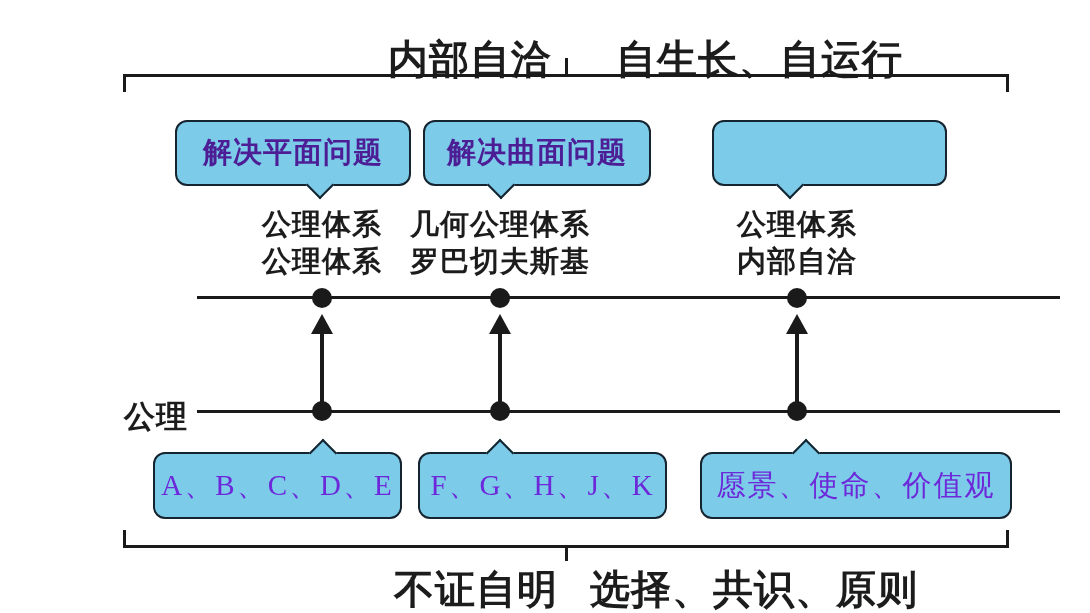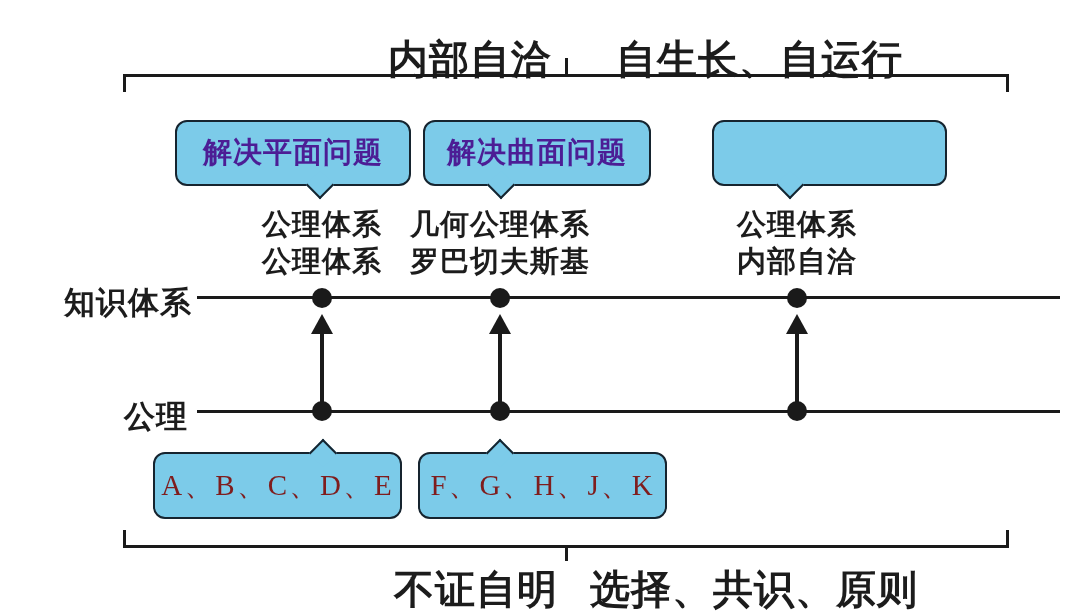--- a/index.html
+++ b/index.html
@@ -12,21 +12,21 @@
   .hline{position:absolute;background:#1a1a1a;height:3px;}
   .vtick{position:absolute;background:#1a1a1a;width:3px;}
   
   .bubble{
     position:absolute;background:#7ccbe9;border:2.5px solid #16242f;border-radius:12px;
     display:flex;align-items:center;justify-content:center;
     color:#4c1d95;
   }
   .bubble .b-label{position:relative;z-index:2;}
   .bubble-top{font-size:29px;font-weight:700;letter-spacing:1px;}
-  .bubble-bottom{font-size:29px;font-weight:400;letter-spacing:2px;color:#7f1d1d;}
+  .bubble-bottom{font-size:29px;font-weight:400;letter-spacing:2px;color:#6d28d9;}
   .tail{
     position:absolute;width:18px;height:18px;background:#7ccbe9;z-index:1;
   }
   .tail-down{bottom:-11px;transform:rotate(45deg);border-right:2.5px solid #16242f;border-bottom:2.5px solid #16242f;}
   .tail-up{top:-11px;transform:rotate(45deg);border-left:2.5px solid #16242f;border-top:2.5px solid #16242f;}
   
   .syslbl{position:absolute;text-align:center;font-size:29px;font-weight:700;line-height:37px;letter-spacing:1px;}
   
   .rowlbl{position:absolute;font-size:31px;font-weight:700;text-align:right;letter-spacing:1px;}
   
@@ -70,21 +70,20 @@
   </div>
   <div class="syslbl" style="left:370px;top:206px;width:260px;">
     <div>几何公理体系</div>
     <div>罗巴切夫斯基</div>
   </div>
   <div class="syslbl" style="left:677px;top:206px;width:240px;">
     <div>公理体系</div>
     <div>内部自洽</div>
   </div>
 
-  <div class="rowlbl" style="left:52px;top:282px;width:140px;">知识体系</div>
   <div class="hline" style="left:197px;top:296px;width:863px;"></div>
 
   <div class="rowlbl" style="left:92px;top:396px;width:96px;">公理</div>
   <div class="hline" style="left:197px;top:410px;width:863px;"></div>
 
   <div class="dot" style="left:312px;top:288px;"></div>
   <div class="dot" style="left:490px;top:288px;"></div>
   <div class="dot" style="left:787px;top:288px;"></div>
   <div class="dot" style="left:312px;top:401px;"></div>
   <div class="dot" style="left:490px;top:401px;"></div>
@@ -98,20 +97,24 @@
   <div class="arrow-head" style="left:786px;top:314px;"></div>
 
   <div class="bubble bubble-bottom" style="left:153px;top:452px;width:245px;height:63px;">
     <span class="b-label">A、B、C、D、E</span>
     <i class="tail tail-up" style="left:158px;"></i>
   </div>
   <div class="bubble bubble-bottom" style="left:418px;top:452px;width:245px;height:63px;">
     <span class="b-label">F、G、H、J、K</span>
     <i class="tail tail-up" style="left:70px;"></i>
   </div>
+  <div class="bubble bubble-bottom" style="left:700px;top:452px;width:308px;height:63px;">
+    <span class="b-label">愿景、使命、价值观</span>
+    <i class="tail tail-up" style="left:94px;"></i>
+  </div>
 
   <div class="hline" style="left:123px;top:545px;width:886px;"></div>
   <div class="vtick" style="left:123px;top:530px;height:18px;"></div>
   <div class="vtick" style="left:1006px;top:530px;height:18px;"></div>
   <div class="vtick" style="left:565px;top:545px;height:16px;"></div>
 
   <div class="txt bracket-lbl" style="left:394px;top:562px;width:132px;">不证自明</div>
   <div class="txt bracket-lbl" style="left:590px;top:562px;width:260px;">选择、共识、原则</div>
 
 </div>

